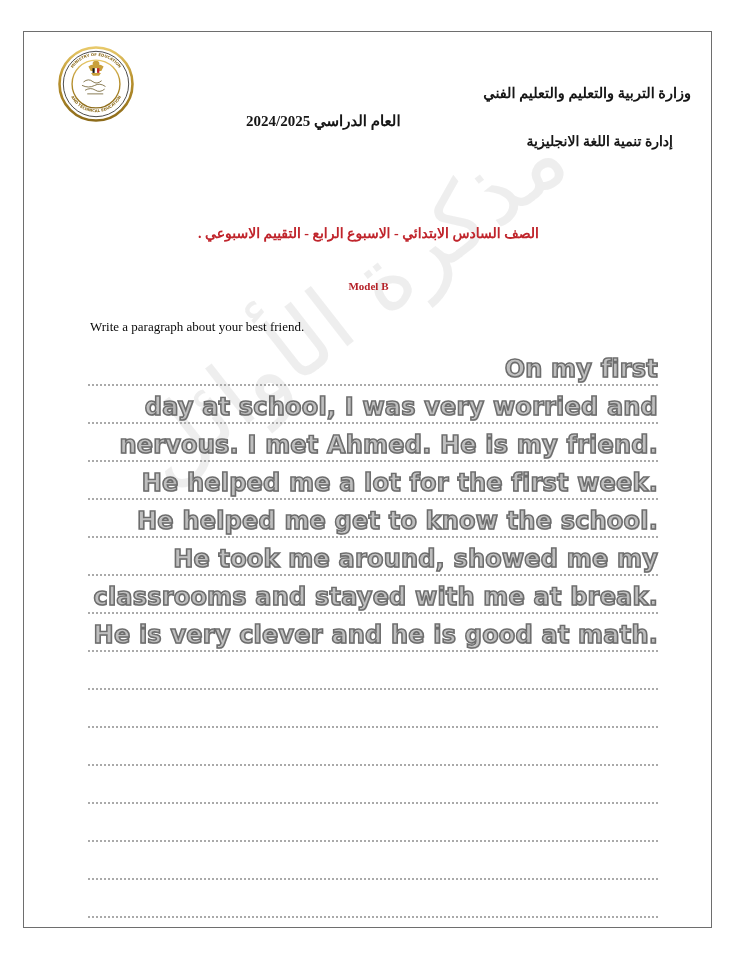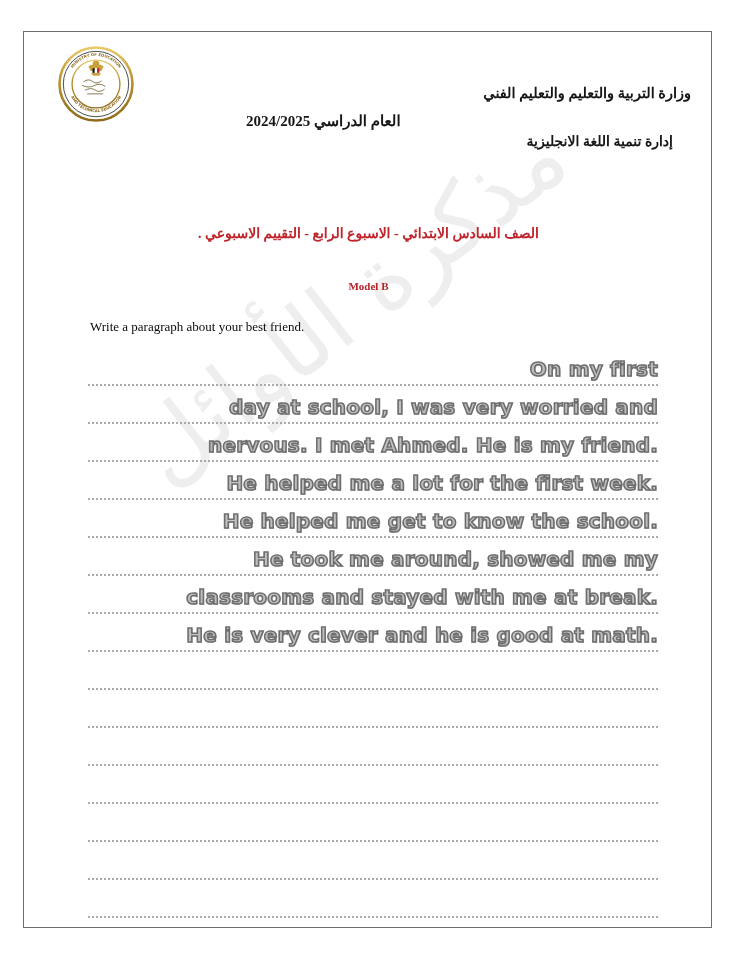--- a/index.html
+++ b/index.html
@@ -174,21 +174,21 @@
     height: 0;
     border-bottom: 2px dotted #9c9c9c;
     opacity: 0.85;
   }
   .ruled-row .hand {
     position: absolute;
     left: 56px;
     right: 55px;
     bottom: 2px;
     font-family: "DejaVu Sans", sans-serif;
-    font-size: 20px;
+    font-size: 24px;
     line-height: 30px;
     font-weight: bold;
     letter-spacing: 0.2px;
     white-space: nowrap;
     color: transparent;
     -webkit-text-stroke: 1.6px #6d6d6d;
     text-shadow:
        0.6px 0.6px 0 rgba(120,120,120,0.35),
       -0.4px 0.4px 0 rgba(150,150,150,0.25);
   }

